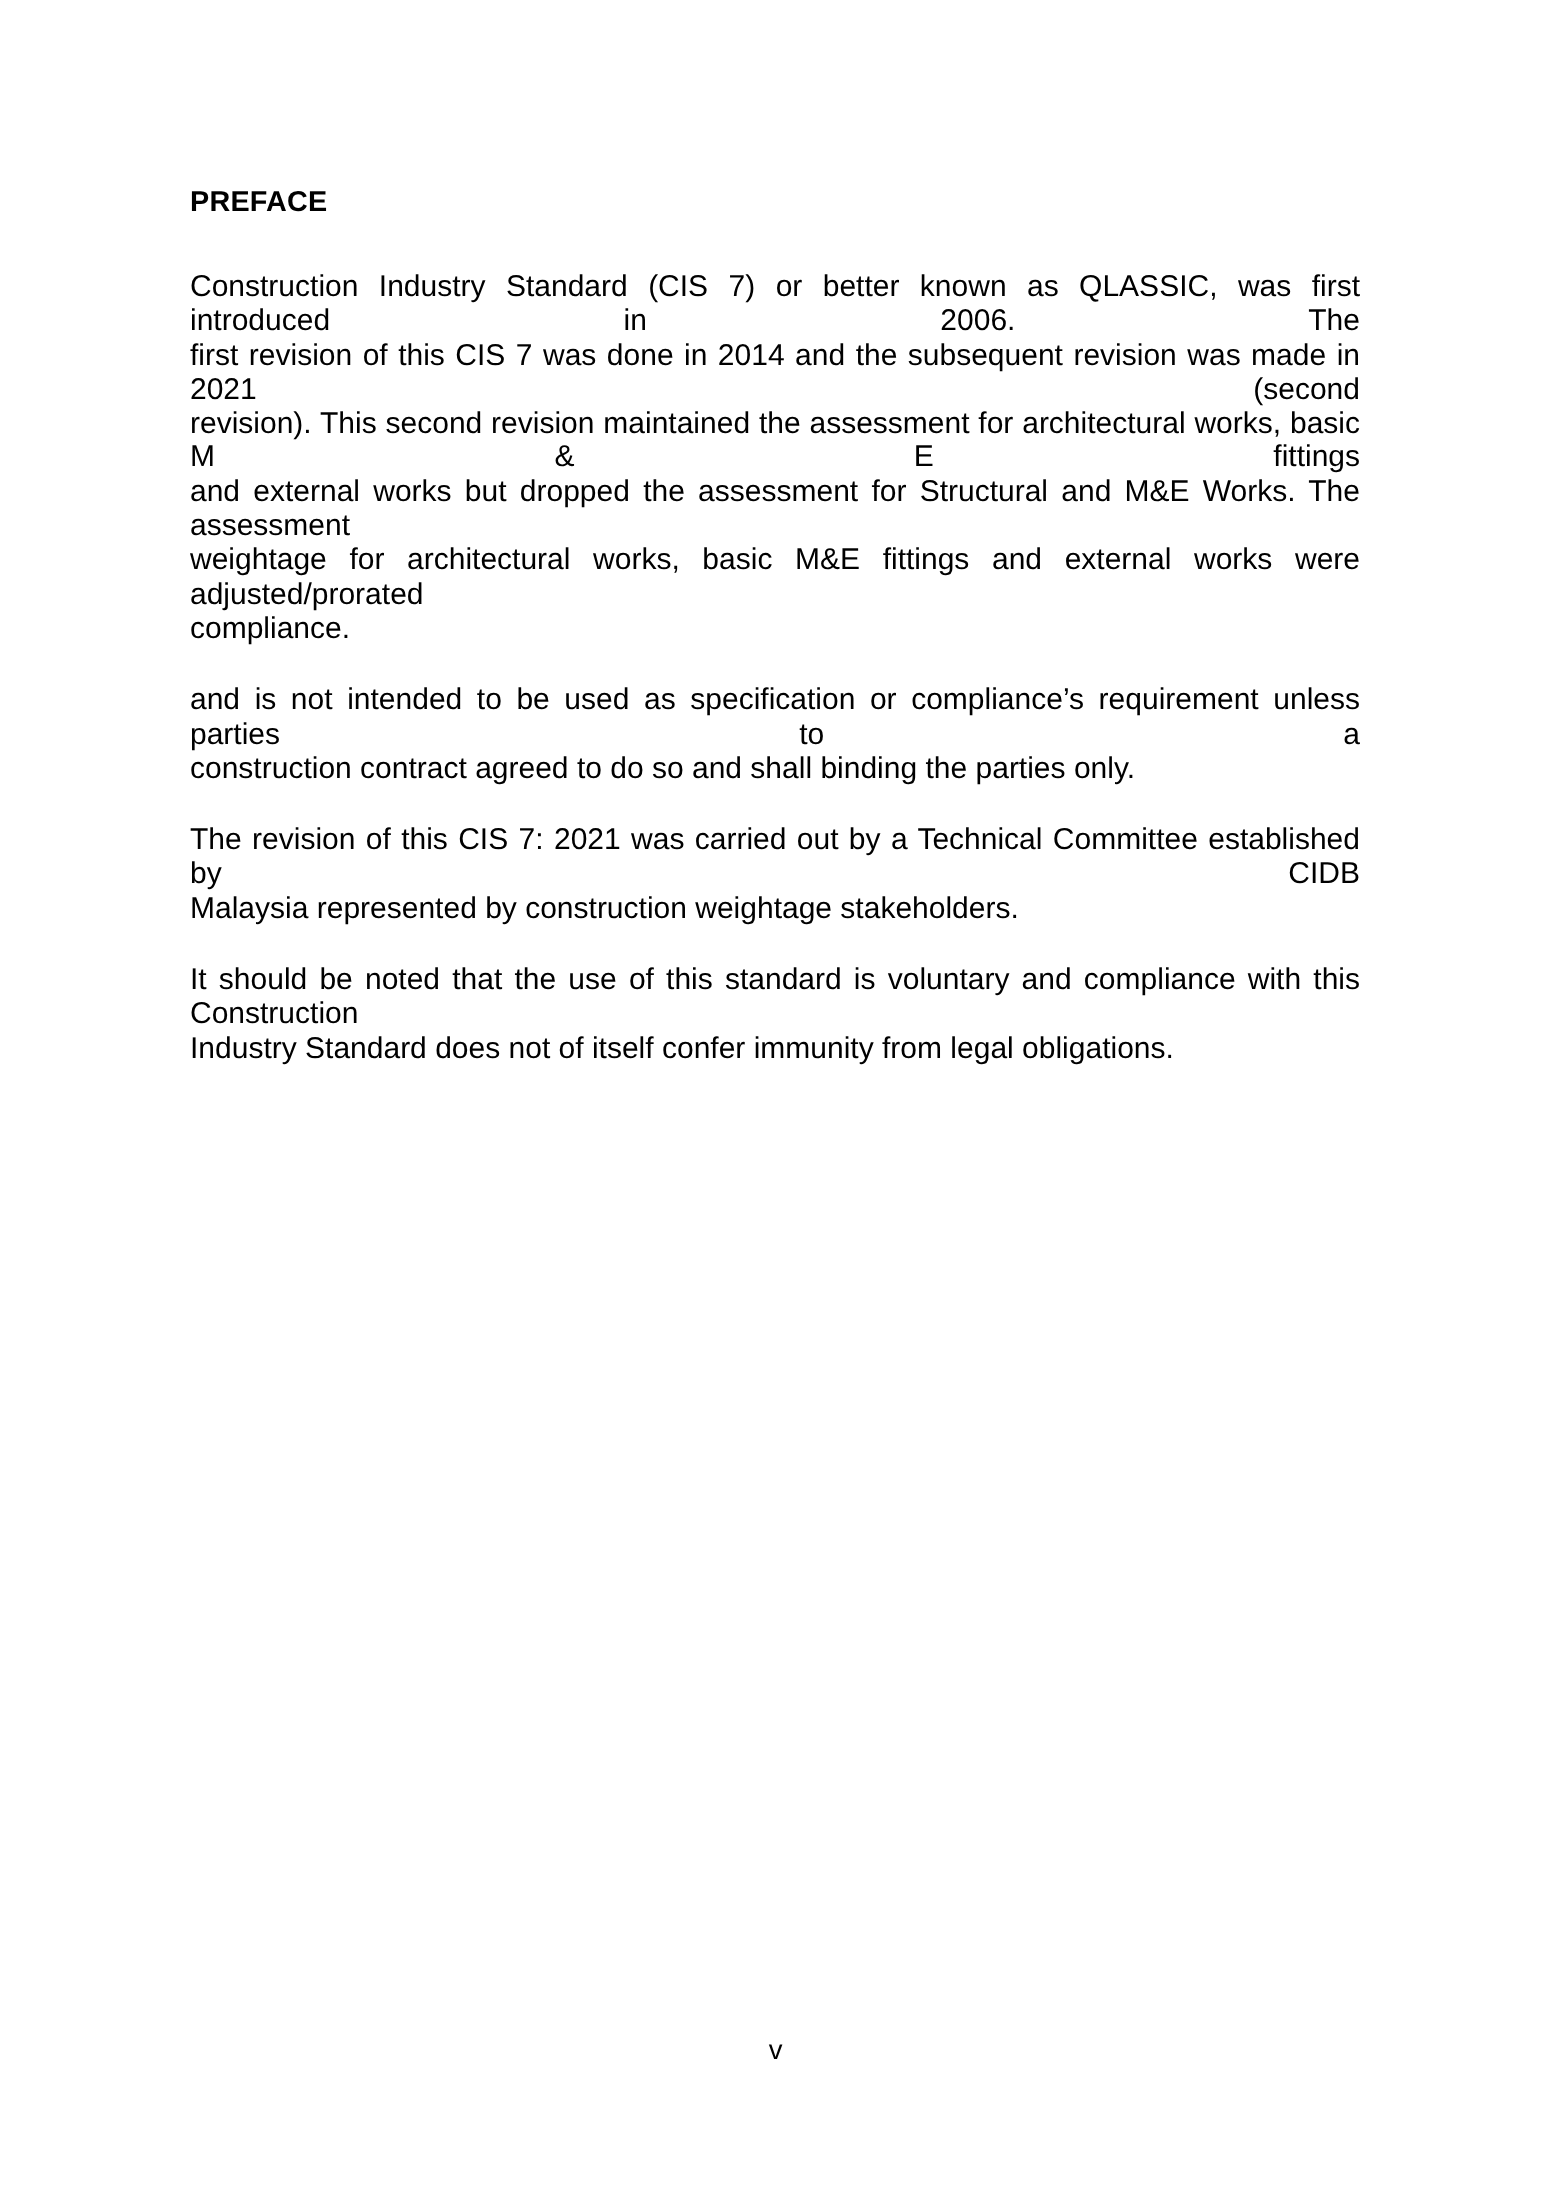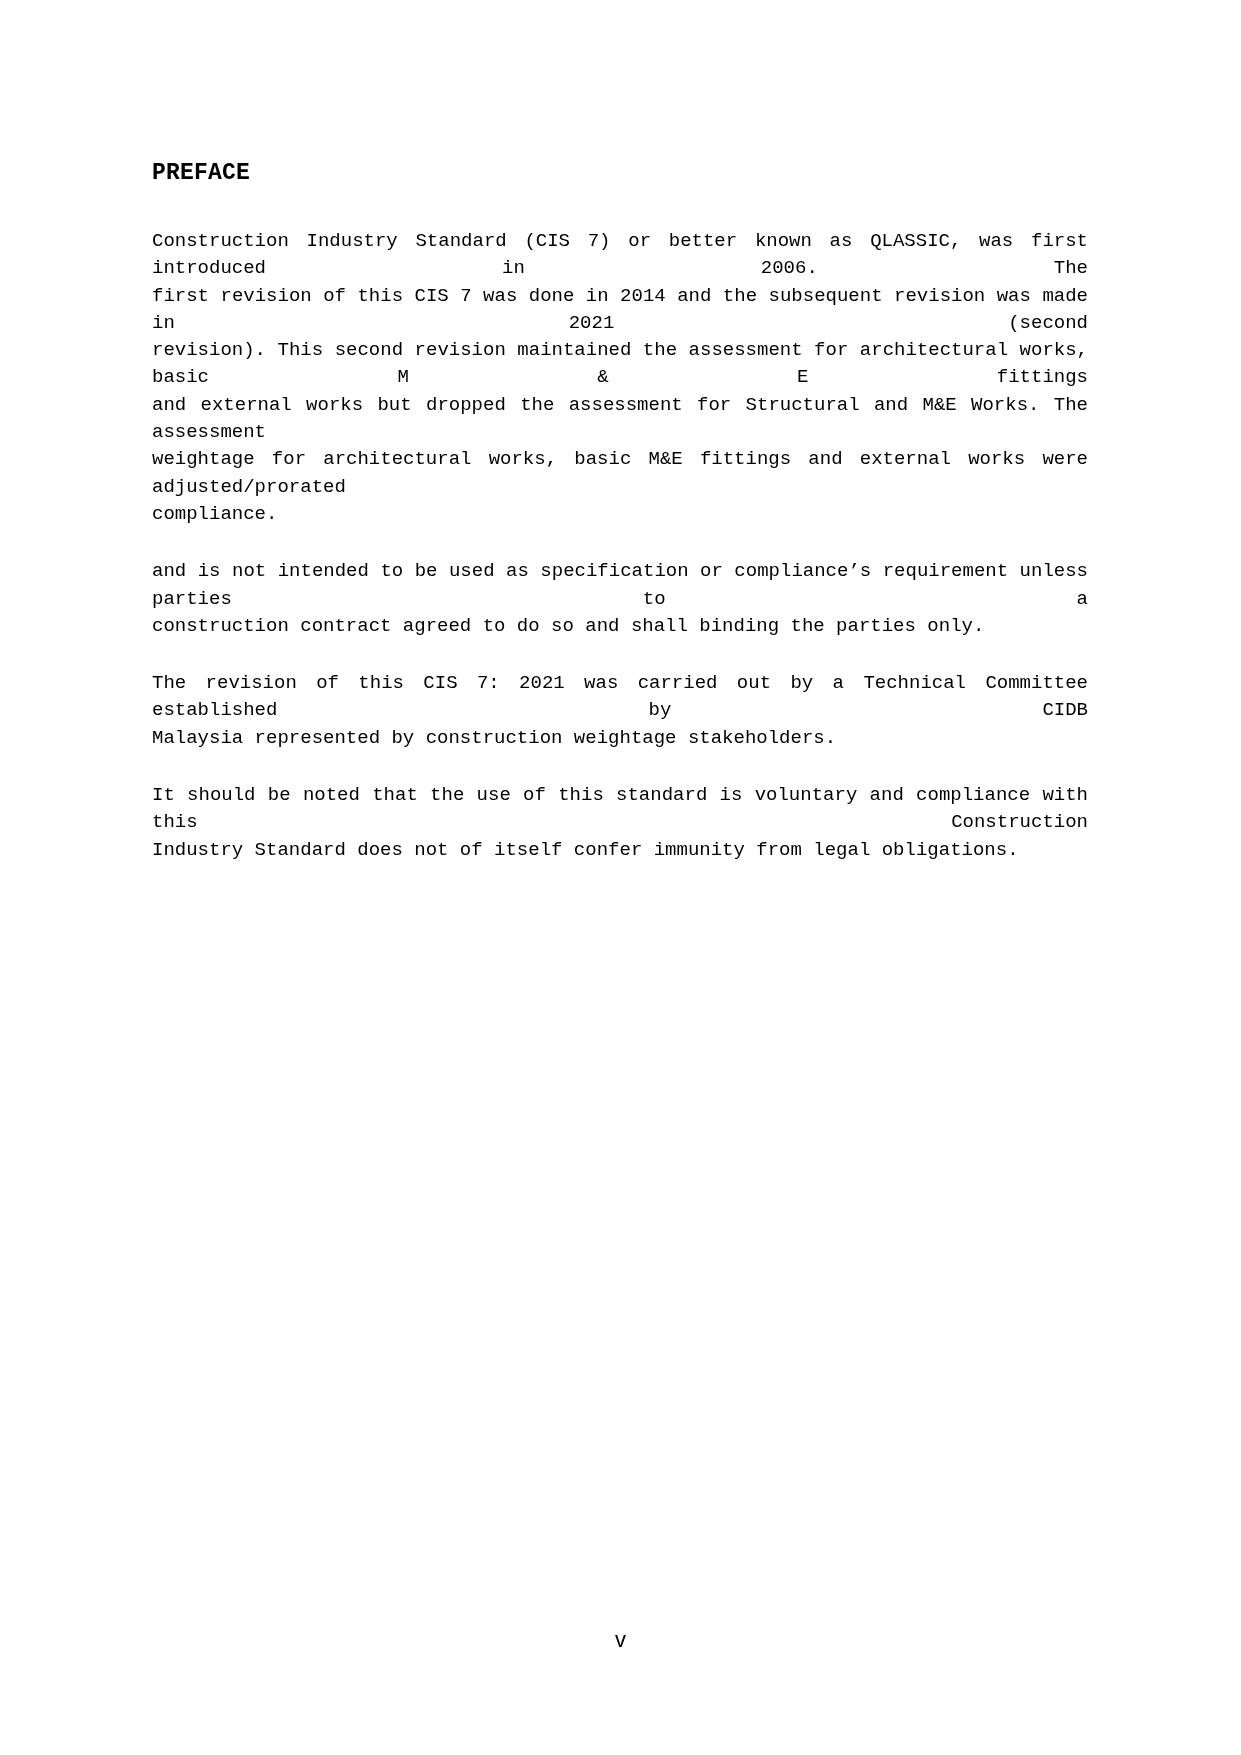--- a/index.html
+++ b/index.html
@@ -12,34 +12,33 @@
     width: 1241px;
     height: 1755px;
     background: #ffffff;
     color: #000000;
     font-family: "Liberation Sans", "DejaVu Sans", sans-serif;
     overflow: hidden;
   }
   .content {
     position: absolute;
     left: 152px;
-    top: 160px;
+    top: 148px;
     width: 936px;
-    font-family: Liberation Mono, monospace;
   }
   .heading {
     font-size: 23px;
     font-weight: 700;
     line-height: 27px;
     letter-spacing: 0.2px;
     margin: 0 0 41px 0;
   }
   .para {
     margin: 0 0 30px 0;
-    font-size: 19px;
+    font-size: 24px;
     line-height: 27.3px;
   }
   .para .line {
     text-align: justify;
     text-align-last: justify;
     text-justify: inter-word;
     white-space: normal;
   }
   .para .line.last {
     text-align-last: left;

